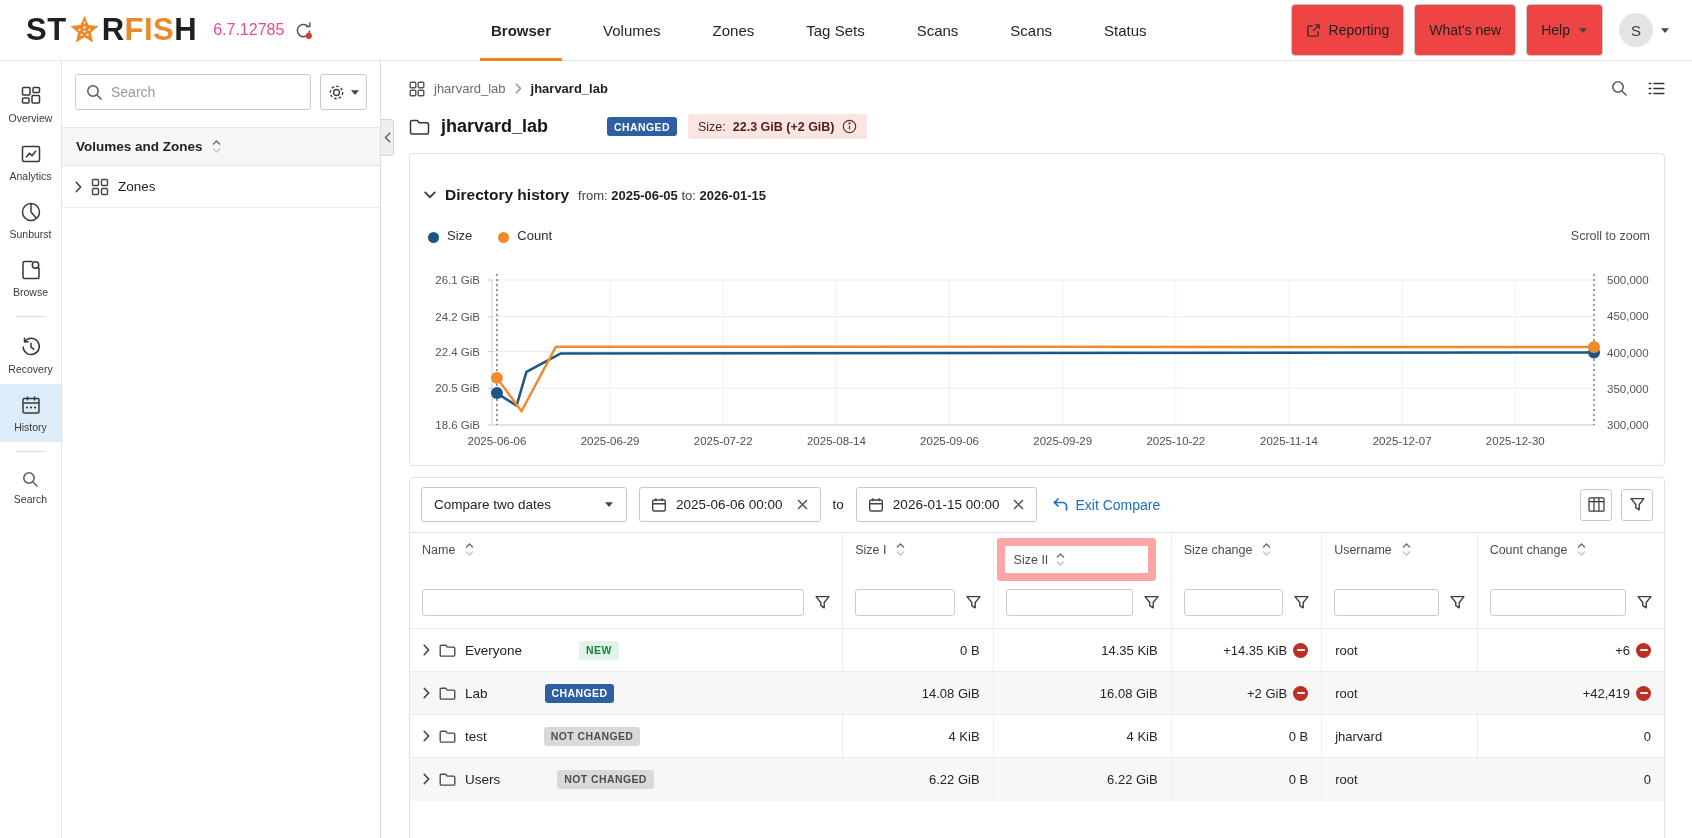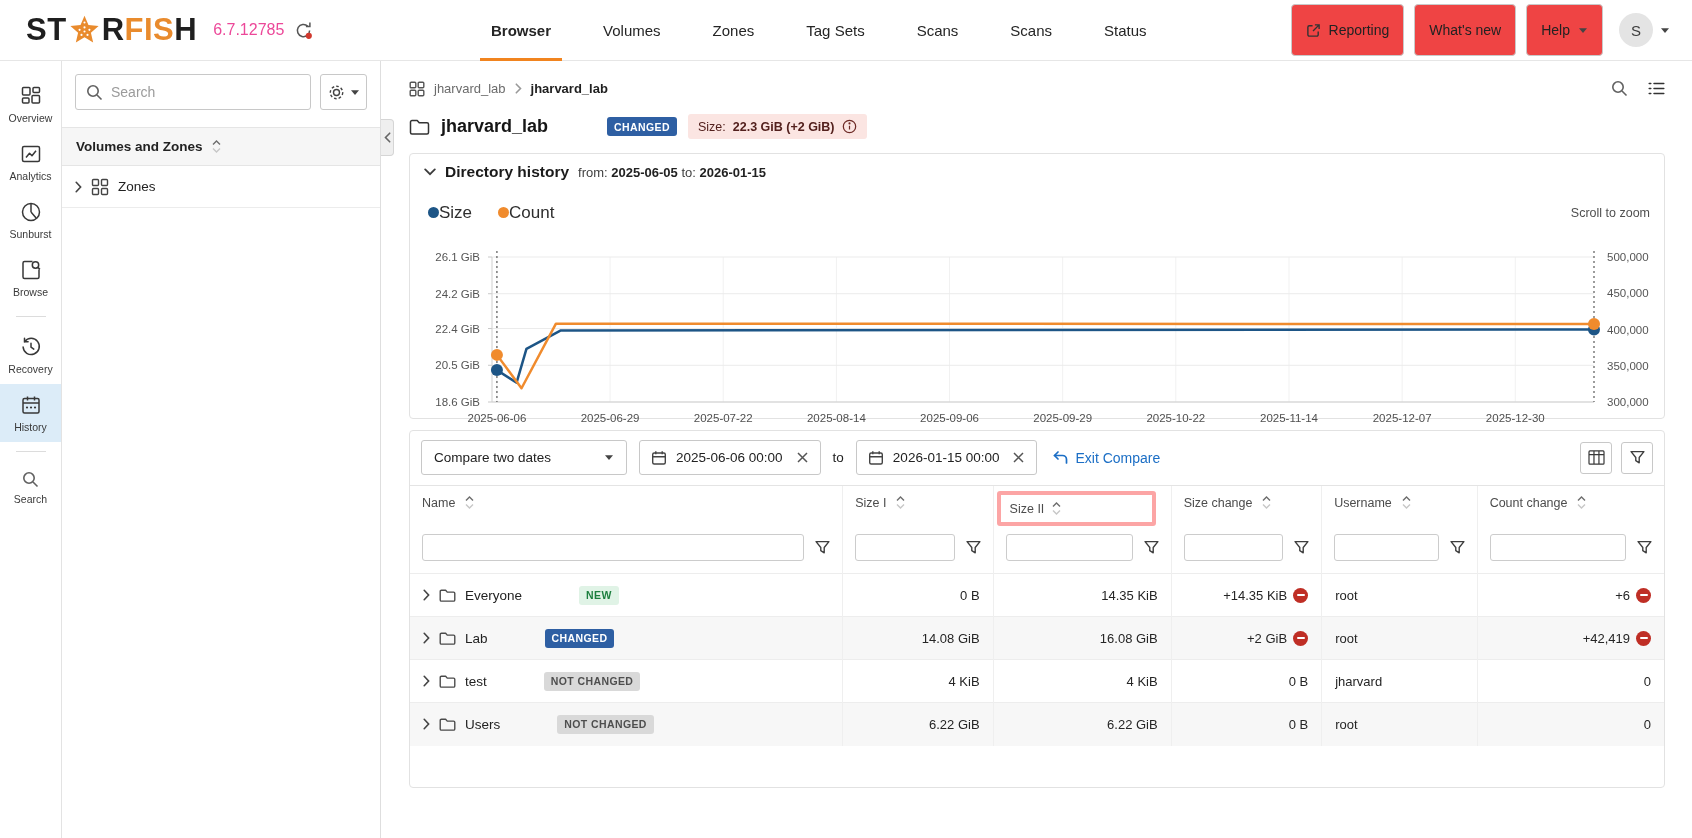--- a/index.html
+++ b/index.html
@@ -59,48 +59,48 @@
   .title-row { margin-top:17px; display:flex; align-items:center; gap:11px; }
   .page-title { font-size:18px; font-weight:700; color:#161616; }
   .badge { font-size:10.5px; font-weight:700; padding:3.5px 7px; border-radius:3px; letter-spacing:.4px; white-space:nowrap;margin-left:48px; }
   .badge.changed { background:#2e5fa3; color:#fff; }
   .badge.new { background:#e0f3e6; color:#1d7f3f; }
   .badge.not-changed { background:#d9d9d9; color:#4e4e4e; }
   .size-pill { background:#fbe5e2; border-radius:3px; padding:5px 10px; display:flex; align-items:center; gap:7px; font-size:12.5px; color:#53201d; }
   .size-pill b { font-weight:700; }
 
   .card { border:1px solid #e2e2e2; border-radius:4px; background:#fff; }
-  .chart-card { margin-top:14px; padding:7px 14px 0; height:266px; }
+  .chart-card { margin-top:14px; padding:30px 14px 0; height:313px; }
   .chart-head { display:flex; align-items:center; gap:9px; height:22px; }
   .chart-title { font-size:15.5px; font-weight:700; color:#1a1a1a; }
   .chart-range { font-size:13px; color:#3f3f3f; }
   .chart-range b { color:#222; }
   .legend-row { margin-top:22px; display:flex; align-items:center; gap:26px; padding-left:4px; height:15px; }
-  .legend-item { display:flex; align-items:center; gap:0; font-size:17px; color:#2e2e2e; cursor:pointer; }
+  .legend-item { display:flex; align-items:flex-end; gap:8px; font-size:13px; color:#2e2e2e; cursor:pointer; }
   .legend-dot { width:11px; height:11px; border-radius:50%; }
   .scroll-hint { margin-left:auto; font-size:12.5px; color:#4f4f4f; }
   .chart-svg-wrap { margin-top:6px; }
 
   .table-card { margin-top:11px; padding-bottom:41px; }
   .compare-row { display:flex; align-items:center; gap:12px; padding:9px 11px 10px; }
   .select-box { width:206px; height:35px; border:1px solid #c8c8c8; border-radius:3px; display:flex; align-items:center; padding:0 12px; font-size:13.5px; color:#222; cursor:pointer; }
   .select-box .caret { margin-left:auto; }
   .date-box { height:35px; border:1px solid #c8c8c8; border-radius:3px; display:flex; align-items:center; gap:9px; padding:0 11px; font-size:13.5px; color:#222; cursor:pointer; }
   .date-box .x { display:flex; margin-left:4px; cursor:pointer; }
   .to-label { font-size:13.5px; color:#222; }
   .exit-link { display:flex; align-items:center; gap:7px; color:#1b6ec5; font-size:14px; font-weight:500; margin-left:4px; cursor:pointer; }
   .table-actions { margin-left:auto; display:flex; gap:9px; }
   .icon-btn { width:32px; height:32px; border:1px solid #c8c8c8; border-radius:3px; display:flex; align-items:center; justify-content:center; background:#fff; cursor:pointer; }
 
   table { width:100%; border-collapse:collapse; table-layout:fixed; }
   th, td { border-left:1px solid #efefef; }
   th:first-child, td:first-child { border-left:none; }
   tr.hdr th { border-top:1px solid #e4e4e4; padding:9px 12px 2px; text-align:left; font-weight:400; vertical-align:top; }
   .hdr-inner { display:flex; align-items:flex-end; gap:9px; font-size:12.5px; color:#4c4c4c; cursor:pointer; }
-  .hl-wrap { display:flex; align-items:center; gap:7px; border:4px solid #fca5a5; border-radius:3px; padding:6px 9px; margin:-4px 0 0 -9px; width:calc(100% + 6px); }
+  .hl-wrap { display:flex; align-items:center; gap:7px; border:8px solid #fca5a5; border-radius:3px; padding:6px 9px; margin:-4px 0 0 -9px; width:calc(100% + 6px); }
   tr.filters th { padding:6px 12px 12px; }
   .filter-cell { display:flex; align-items:center; gap:11px; }
   .filter-cell input { flex:1; height:27px; border:1px solid #ccc; border-radius:3px; min-width:0; padding:0 7px; font-family:inherit; font-size:12.5px; background:#fff; outline:none; }
   .filter-cell .funnel { flex-shrink:0; cursor:pointer; }
   tbody tr { height:43px; border-top:1px solid #ededed; cursor:pointer; }
   tbody tr:nth-child(even) { background:#f7f7f7; }
   td { font-size:13px; color:#252525; padding:0 13px; }
   td.num { text-align:right; }
   .name-cell { display:flex; align-items:center; gap:9px; }
   .name-cell .nm { font-size:13.5px; color:#222; }

